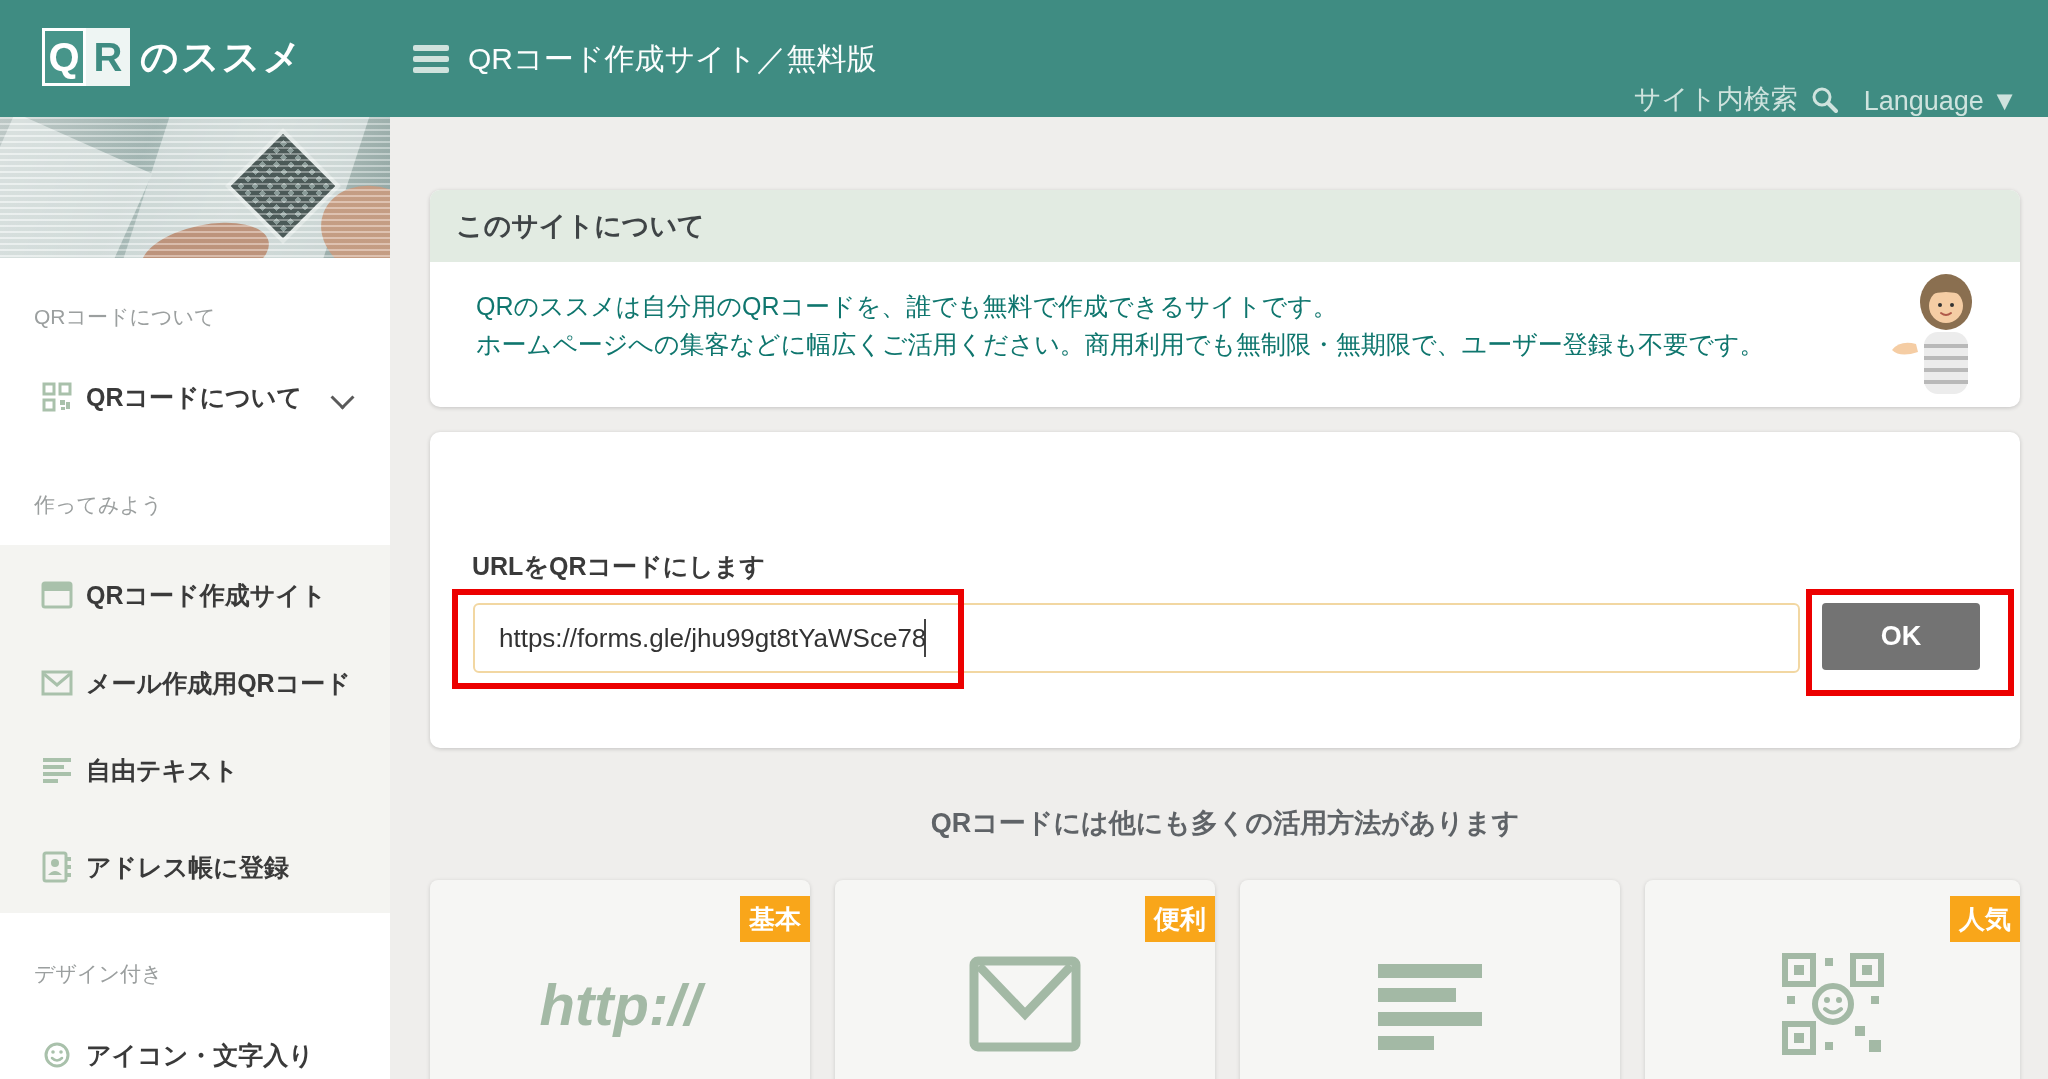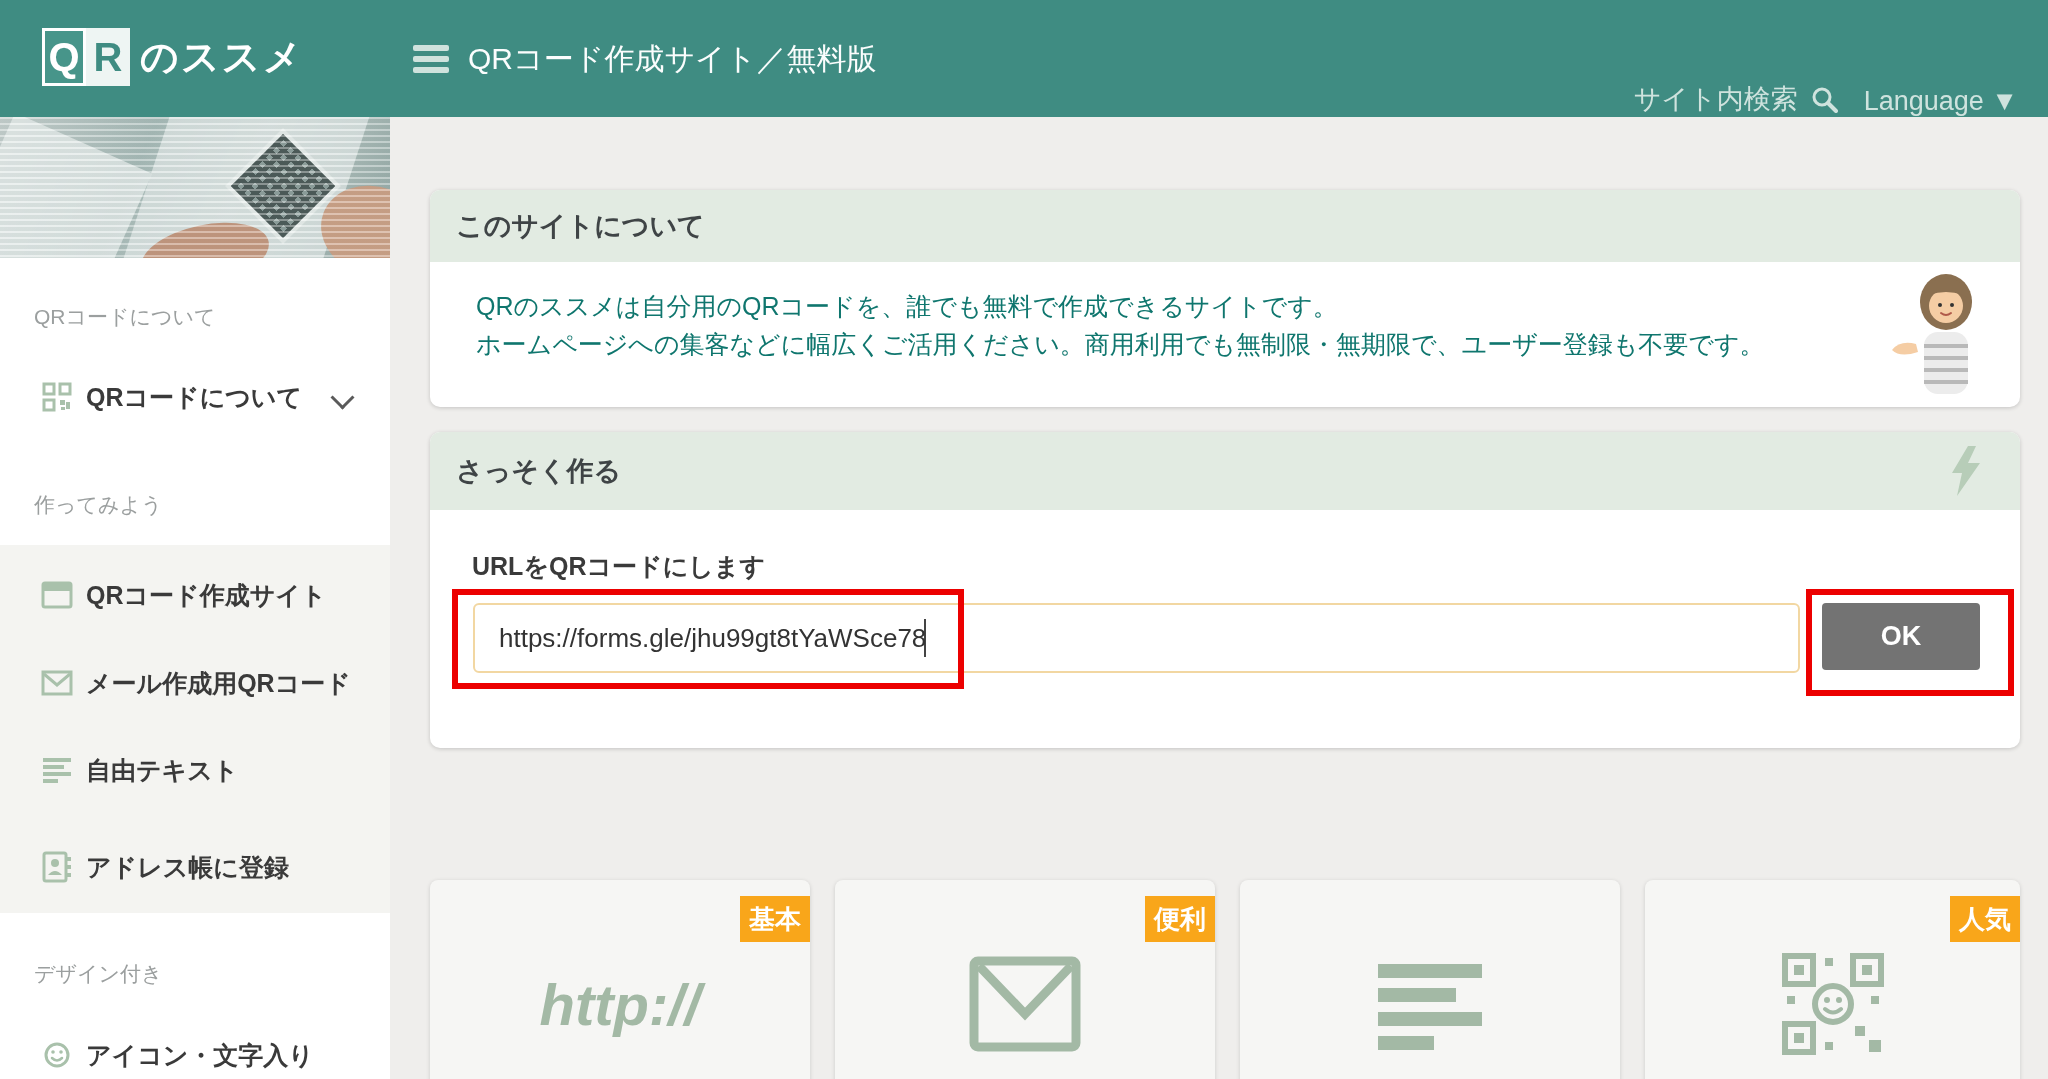--- a/index.html
+++ b/index.html
@@ -223,33 +223,28 @@
       <ellipse cx="58" cy="28" rx="26" ry="28" fill="#8a6f50"></ellipse>
       <circle cx="58" cy="32" r="17" fill="#f5cda4"></circle>
       <path d="M32 28 q6 -24 26 -24 q20 0 26 24 q-8 -10 -26 -10 q-18 0 -26 10 z" fill="#8a6f50"></path>
       <circle cx="52" cy="31" r="2" fill="#333"></circle>
         <circle cx="64" cy="31" r="2" fill="#333"></circle>
       <path d="M53 39 q5 4 10 0" fill="none" stroke="#b05a4a" stroke-width="2" stroke-linecap="round"></path>
     </svg>
   </div>
 
   <div class="card card2">
-    <div class="card-head">
-      <span class="card-title">さっそく作る</span>
-      <svg class="bolt" width="34" height="50" viewBox="0 0 34 50">
-        <path d="M20 0 L4 27 H14 L9 50 L32 17 H20 L28 0 Z" fill="#b7cdb8"></path>
-      </svg>
-    </div>
     <div class="field-label">URLをQRコードにします</div>
     <input class="url-input" type="text" value="https://forms.gle/jhu99gt8tYaWSce78" style="">
     <button class="ok-btn">OK</button>
     <div class="redbox rb1"></div>
     <div class="redbox rb2"></div>
   </div>
 
+  <div class="more-heading">QRコードには他にも多くの活用方法があります</div>
 
   <div class="use-card" style="left:40px;">
     <div class="badge">基本</div>
     <div class="use-ic">
         <span class="http-txt">http://</span>
       </div>
   </div>
 
   <div class="use-card" style="left:445px;">
     <div class="badge">便利</div>

